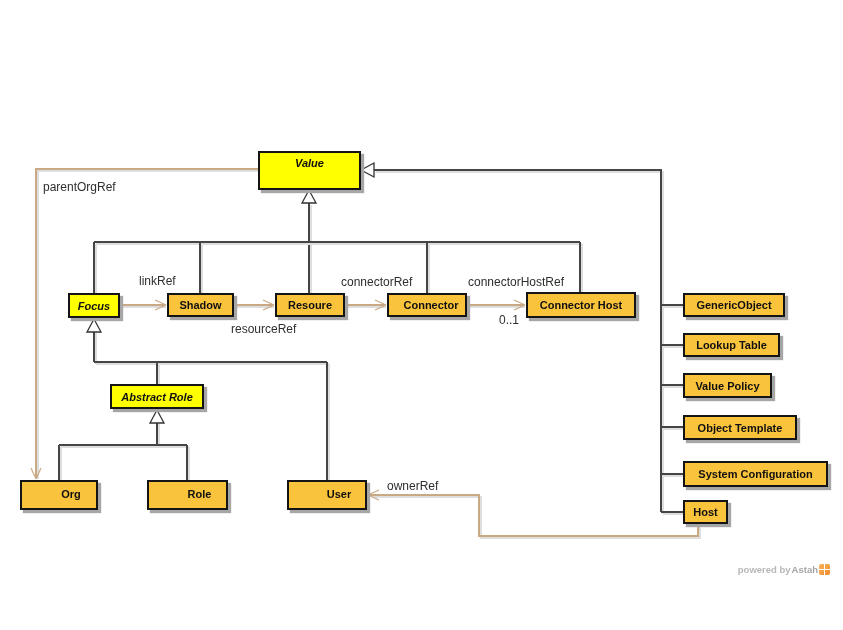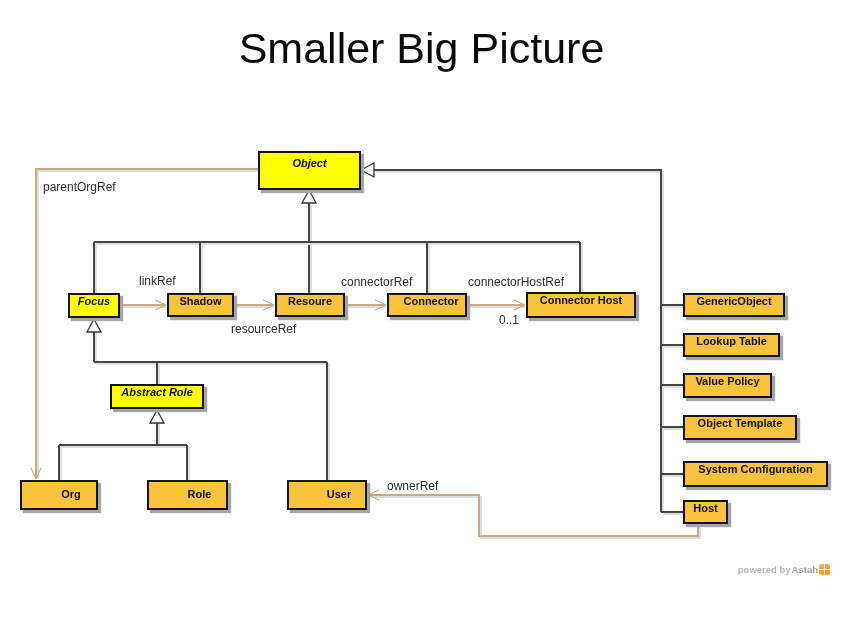--- a/index.html
+++ b/index.html
@@ -14,21 +14,21 @@
   }
   #edges { position:absolute; left:0; top:0; }
   .edge-shadow { fill:none; stroke:#dedede; stroke-width:1.5; }
   .edge-gen    { fill:none; stroke:#454545; stroke-width:1.2; }
   .edge-assoc  { fill:none; stroke:#c9a884; stroke-width:1.2; }
   .tri { fill:#ffffff; stroke:#333333; stroke-width:1.3; }
   .uml-class {
     position:absolute; box-sizing:border-box;
     border:2px solid #141414; background:#fac33c;
     box-shadow:3px 3px 1px #a6a6a6;
-    display:flex; align-items:flex-start; justify-content:center;
+    display:flex; align-items:center; justify-content:center;
     font-weight:bold; font-size:11px; color:#101010; white-space:nowrap;
   }
   .uml-class.abstract { background:#ffff00; font-style:italic; }
   .uml-class.pad4 { align-items:flex-start; padding-top:4px; }
   .uml-class.pad6 { align-items:flex-start; padding-top:6px;padding-left:24px; }
   .edge-label {
     position:absolute; font-size:12px; line-height:1.1; color:#2e2e2e;
     white-space:nowrap;
   }
   .watermark {
@@ -42,21 +42,20 @@
     background:
       linear-gradient(90deg, transparent 45%, #ffffff 45%, #ffffff 55%, transparent 55%),
       linear-gradient(0deg, transparent 45%, #ffffff 45%, #ffffff 55%, transparent 55%),
       linear-gradient(135deg, #f9b45a 0%, #f08c2e 100%);
   }
 </style>
 </head>
 <body>
 
 <div class="canvas">
-  <div class="title">Smaller Big Picture</div>
   <svg id="edges" width="843" height="630">
       <g>
         <polyline points="311,205 311,295" class="edge-shadow" shape-rendering="crispEdges"></polyline>
         <polyline points="309,203 309,293" class="edge-gen" shape-rendering="crispEdges"></polyline>
         <polygon points="309,190 302,203 316,203" class="tri"></polygon>
       </g>
       <g>
         <polyline points="96,244 582,244" class="edge-shadow" shape-rendering="crispEdges"></polyline>
         <polyline points="94,242 580,242" class="edge-gen" shape-rendering="crispEdges"></polyline>
       </g>
@@ -183,21 +182,21 @@
         <polyline points="700,527 700,538 481,538 481,497 372,497" class="edge-shadow" shape-rendering="crispEdges"></polyline>
         <polyline points="698,525 698,536 479,536 479,495 370,495" class="edge-assoc" shape-rendering="crispEdges"></polyline>
         <g>
           <line x1="368" y1="495" x2="379" y2="490" class="edge-assoc"></line>
           <line x1="368" y1="495" x2="379" y2="500" class="edge-assoc"></line>
         </g>
       </g>
     </svg>
   <div id="nodes">
       <div class="uml-class abstract pad4" style="left: 258px; top: 151px; width: 103px; height: 39px;">
-        <span>Object</span>
+        <span>Value</span>
       </div>
       <div class="uml-class abstract" style="left: 68px; top: 293px; width: 52px; height: 25px;">
         <span>Focus</span>
       </div>
       <div class="uml-class" style="left: 167px; top: 293px; width: 67px; height: 24px;">
         <span>Shadow</span>
       </div>
       <div class="uml-class" style="left: 275px; top: 293px; width: 70px; height: 24px;">
         <span>Resoure</span>
       </div>

